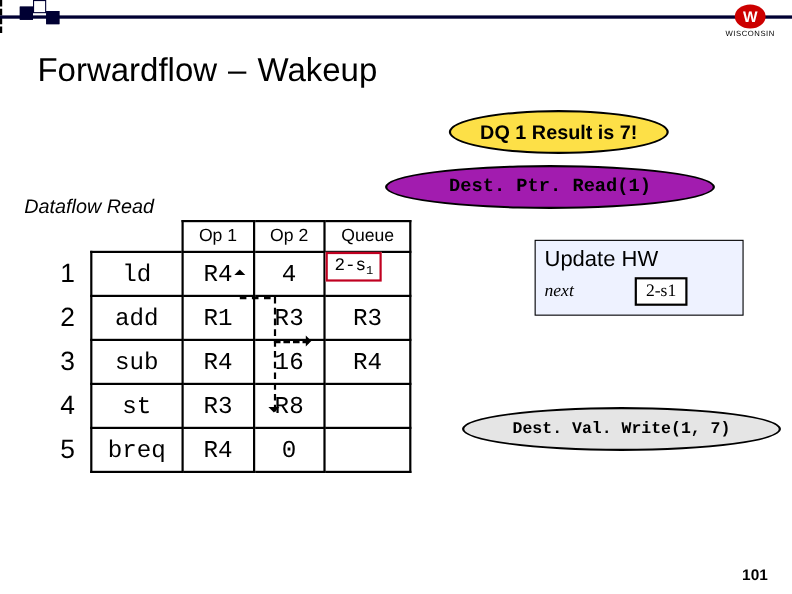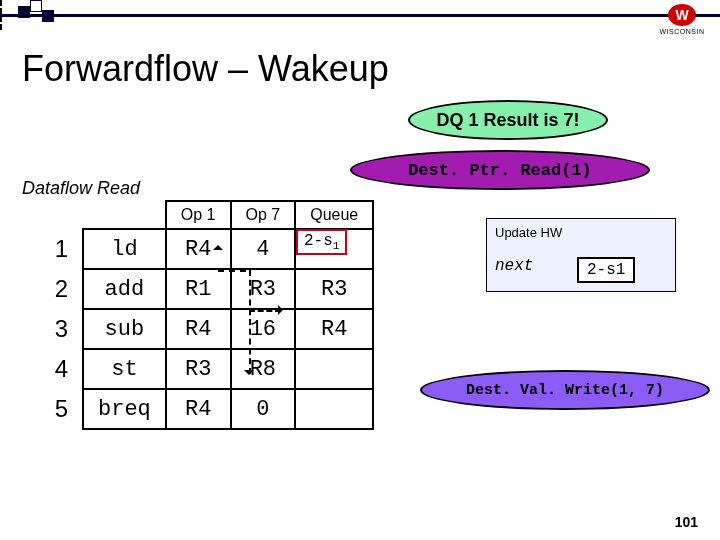--- a/index.html
+++ b/index.html
@@ -7,50 +7,50 @@
   .deco-top {
     position: absolute; top: 0; left: 0; width: 720px; height: 22px;
   }
   .deco-bar { position: absolute; top: 14px; left: 0; width: 720px; height: 3px; background: #000033; }
   .deco-sq { position: absolute; width: 12px; height: 12px; border: 1px solid #000033; }
   .deco-sq.filled { background: #000033; }
   .logo { position: absolute; top: 4px; right: 10px; width: 56px; height: 40px; display:flex; flex-direction:column; align-items:center; }
   .logo-w { width: 28px; height: 22px; border-radius: 50%; background: #c00; color:#fff; font-weight:bold; font-size:14px; display:flex; align-items:center; justify-content:center; }
   .logo-txt { font-size: 7px; color:#000; margin-top:2px; letter-spacing:0.5px; }
 
-  .title { position: absolute; top: 48px; left: 22px; font-size: 36px; }
+  .title { position: absolute; top: 48px; left: 34px; font-size: 30px; }
   .title .dash { margin: 0 10px; }
 
   .callout-oval {
     position: absolute; border: 2px solid #000; border-radius: 50% / 50%;
     background: #fff; padding: 8px 18px; font-weight: bold;
     display: inline-flex; align-items: center; justify-content: center;
     white-space: nowrap;
   }
-  .oval1 { top: 100px; left: 408px; width: 200px; height: 40px; font-size: 18px; background: #86efac; }
+  .oval1 { top: 100px; left: 408px; width: 200px; height: 40px; font-size: 18px; background: #fde047; }
   .oval2 { top: 150px; left: 350px; width: 300px; height: 40px; font-family: "Courier New", monospace; font-size: 17px; background: #a21caf; }
-  .oval3 { top: 370px; left: 420px; width: 290px; height: 40px; font-family: "Courier New", monospace; font-size: 15px; background: #8b5cf6; }
+  .oval3 { top: 370px; left: 420px; width: 290px; height: 40px; font-family: "Courier New", monospace; font-size: 15px; background: #e5e5e5; }
 
   .dq-label { position: absolute; top: 178px; left: 22px; font-size: 18px; font-style: italic; }
 
   .dq-table { position: absolute; top: 200px; left: 35px; border-collapse: collapse; }
   .dq-table th, .dq-table td { border: 2px solid #000; text-align: center; }
   .dq-table th { font-size: 16px; padding: 4px 14px; font-weight: normal; }
   .dq-table th.noborder { border: 0; }
   .dq-table td { font-family: "Courier New", monospace; font-size: 22px; padding: 6px 14px; min-width: 48px; height: 36px; }
   .dq-table td.idx { font-family: Arial, sans-serif; font-size: 24px; border: 0; padding-right: 8px; }
   .dq-table td.empty { }
 
   .dest1-box { display:inline-block; border: 2px solid #c00020; padding: 1px 6px; font-family: "Courier New", monospace; background:#fff; }
   .dest1-sub { font-size: 11px; vertical-align: sub; }
   .dest1-overlap { position: absolute; top: 229px; left: 296px; z-index: 5; }
 
   .update-box { position: absolute; top: 218px; left: 486px; width: 190px; border: 1px solid #000; background:#eef2ff; padding: 6px 8px; }
-  .update-box .hdr { font-size: 13px; margin-bottom: 17px; }
-  .update-box .row { display:flex; margin: 2px 0; font-family:Liberation Mono, monospace; font-size: 16px; }
+  .update-box .hdr { font-size: 20px; margin-bottom: 4px; }
+  .update-box .row { display:flex; align-items:center; margin: 2px 0; font-family:Liberation Serif, serif; font-size: 16px; }
   .update-box .row .lbl { font-style: italic; width: 82px; }
   .update-box .row .valbox { border: 2px solid #000; min-width: 48px; text-align:center; padding: 2px 8px; background:#fff; position:relative; }
 
   .pagenum { position: absolute; right: 22px; bottom: 10px; font-size: 14px; font-weight: bold; }
 
   
   .arrow { position:absolute; border-left: 2px dashed #000; }
   .arrowhead { position:absolute; width:0; height:0; border:5px solid transparent; }
   .arr1 { top:270px; left:218px; width:28px; height:0; border-top:2px dashed #000; border-left:0; }
   .arr1h { top:240px; left:213px; border-bottom-color:#000; }
@@ -84,21 +84,21 @@
 <div class="callout-oval oval3">Dest. Val. Write(1, 7)</div>
 
 <div class="dq-label">Dataflow Read</div>
 
 <table class="dq-table">
   <tbody>
       <tr>
     <th class="noborder"></th>
     <th class="noborder"></th>
     <th>Op 1</th>
-    <th>Op 7</th>
+    <th>Op 2</th>
     <th>Queue</th>
   </tr>
   <tr>
     <td class="idx">1</td>
     <td>ld</td>
     <td>R4</td>
     <td>4</td>
     <td>R1</td>
   </tr>
   <tr>

